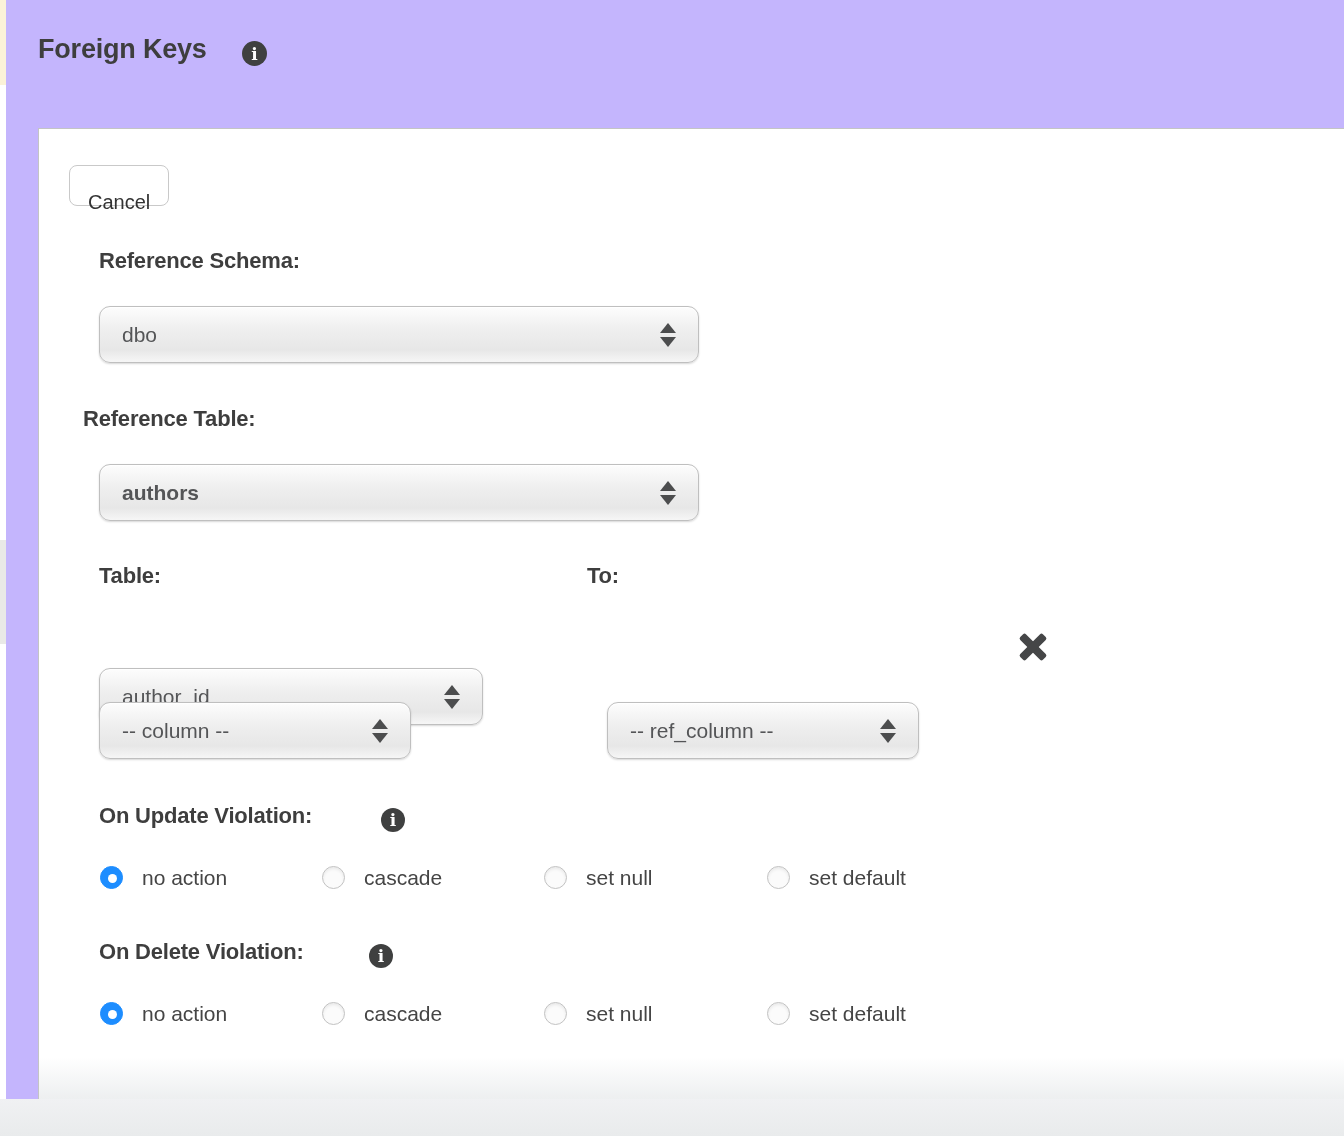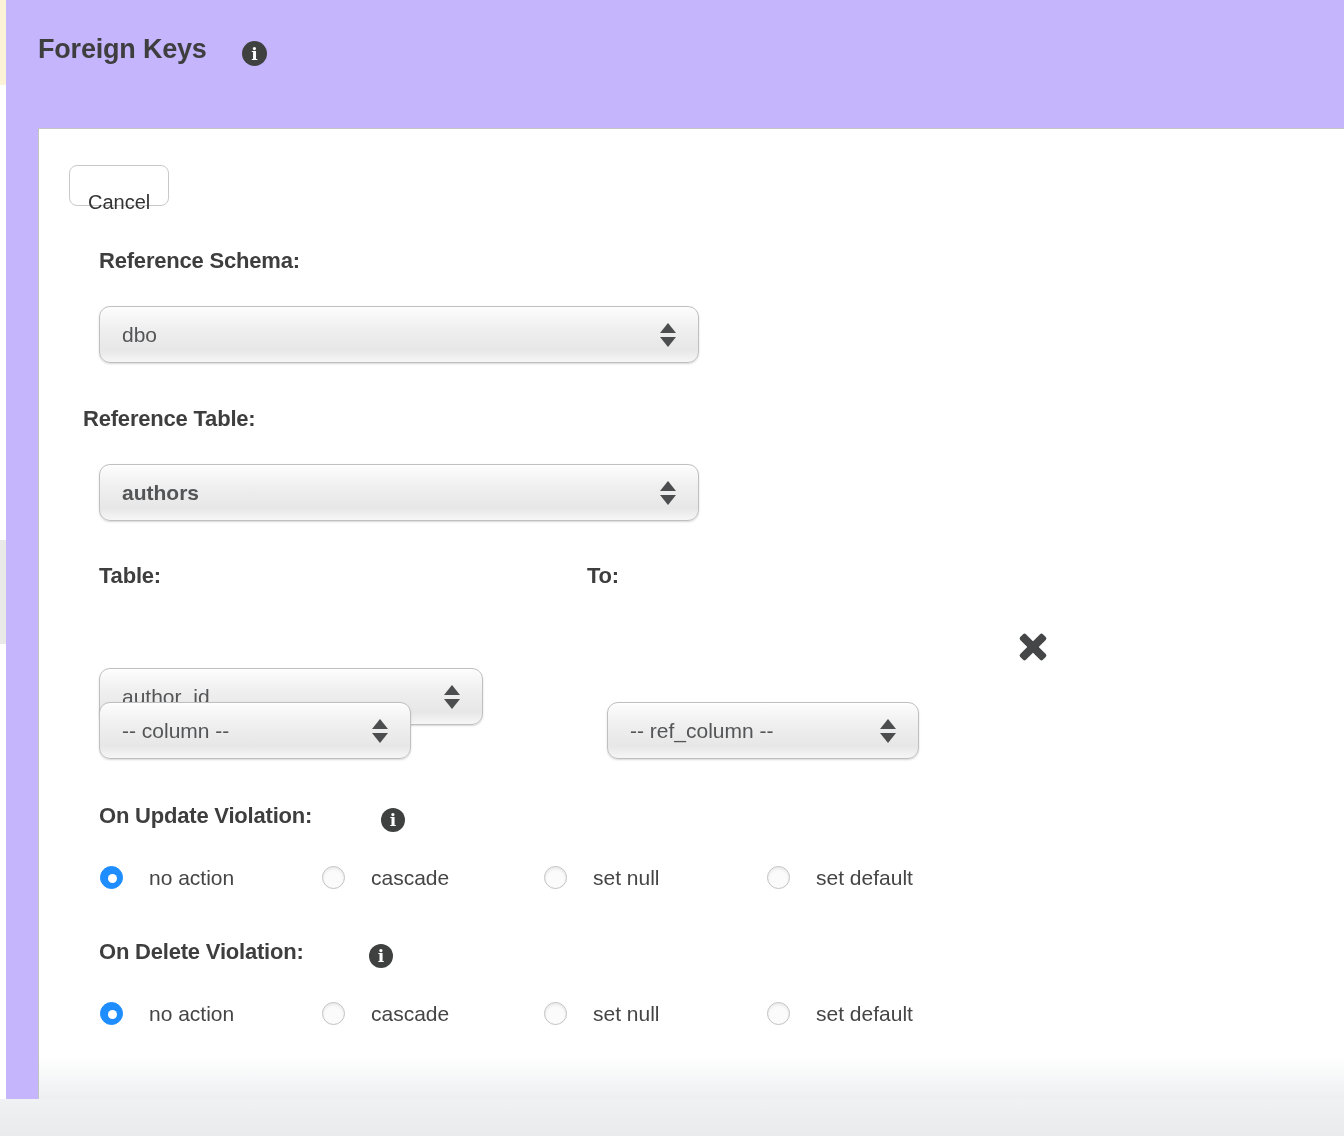--- a/index.html
+++ b/index.html
@@ -44,21 +44,21 @@
   .arrows .up{ border-left:8px solid transparent; border-right:8px solid transparent; border-bottom:10px solid #4c4d4e; }
   .arrows .dn{ border-left:8px solid transparent; border-right:8px solid transparent; border-top:10px solid #4c4d4e; }
 
   .remove-btn{ position:absolute; width:30px; height:30px; background:none; border:none; cursor:pointer; }
   .x-icon{ position:relative; display:block; width:30px; height:30px; }
   .x-icon::before, .x-icon::after{ content:""; position:absolute; left:-1px; top:11px; width:32px; height:8px;
     background:#454647; border-radius:2px; }
   .x-icon::before{ transform:rotate(45deg); }
   .x-icon::after{ transform:rotate(-45deg); }
 
-  .radio-option{ position:absolute; display:flex; align-items:center; gap:26px; cursor:pointer; }
+  .radio-option{ position:absolute; display:flex; align-items:center; gap:19px; cursor:pointer; }
   .radio{ width:23px; height:23px; border-radius:50%; border:1px solid #c2c2c2; background:#fbfbfb;
     box-shadow:inset 0 2px 3px rgba(0,0,0,0.07); position:relative; }
   .radio.checked{ background:#1d8dff; border-color:#1d8dff; box-shadow:none; }
   .radio.checked::after{ content:""; position:absolute; left:7px; top:7px; width:9px; height:9px;
     border-radius:50%; background:#ffffff; }
   .radio-label{ font-size:21px; color:#454545; line-height:23px; }
 </style>
 </head>
 <body>
 

